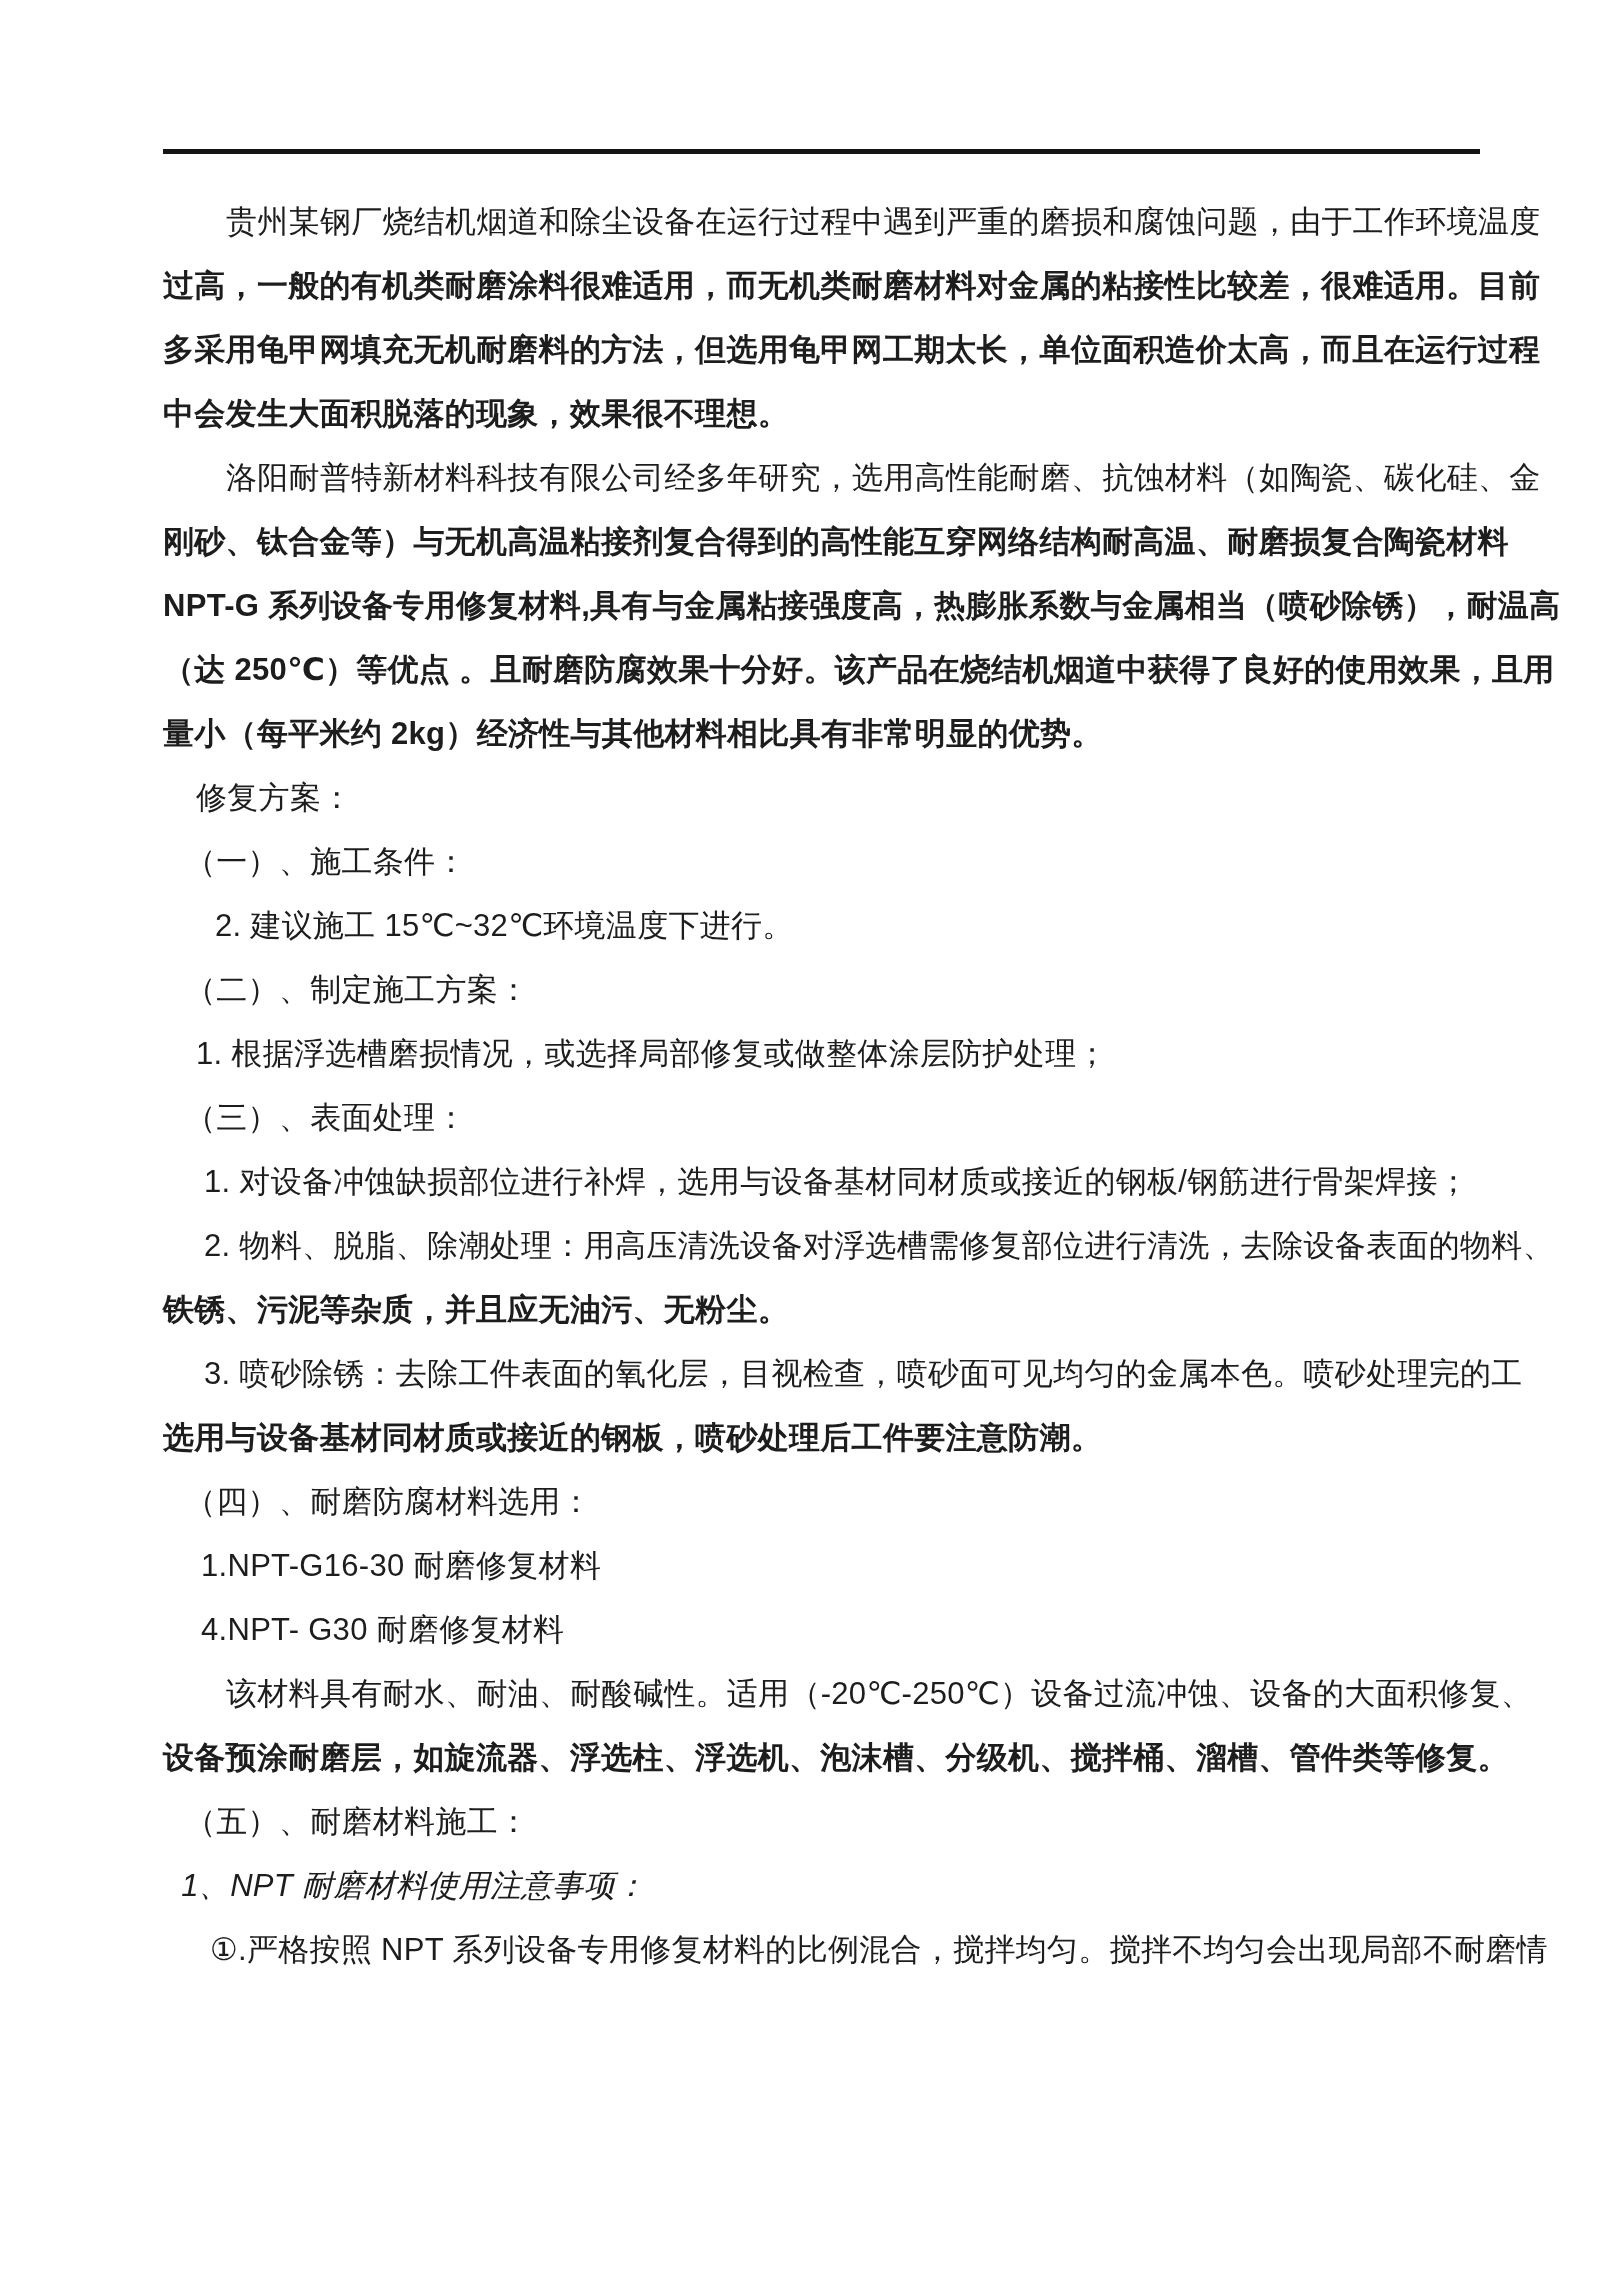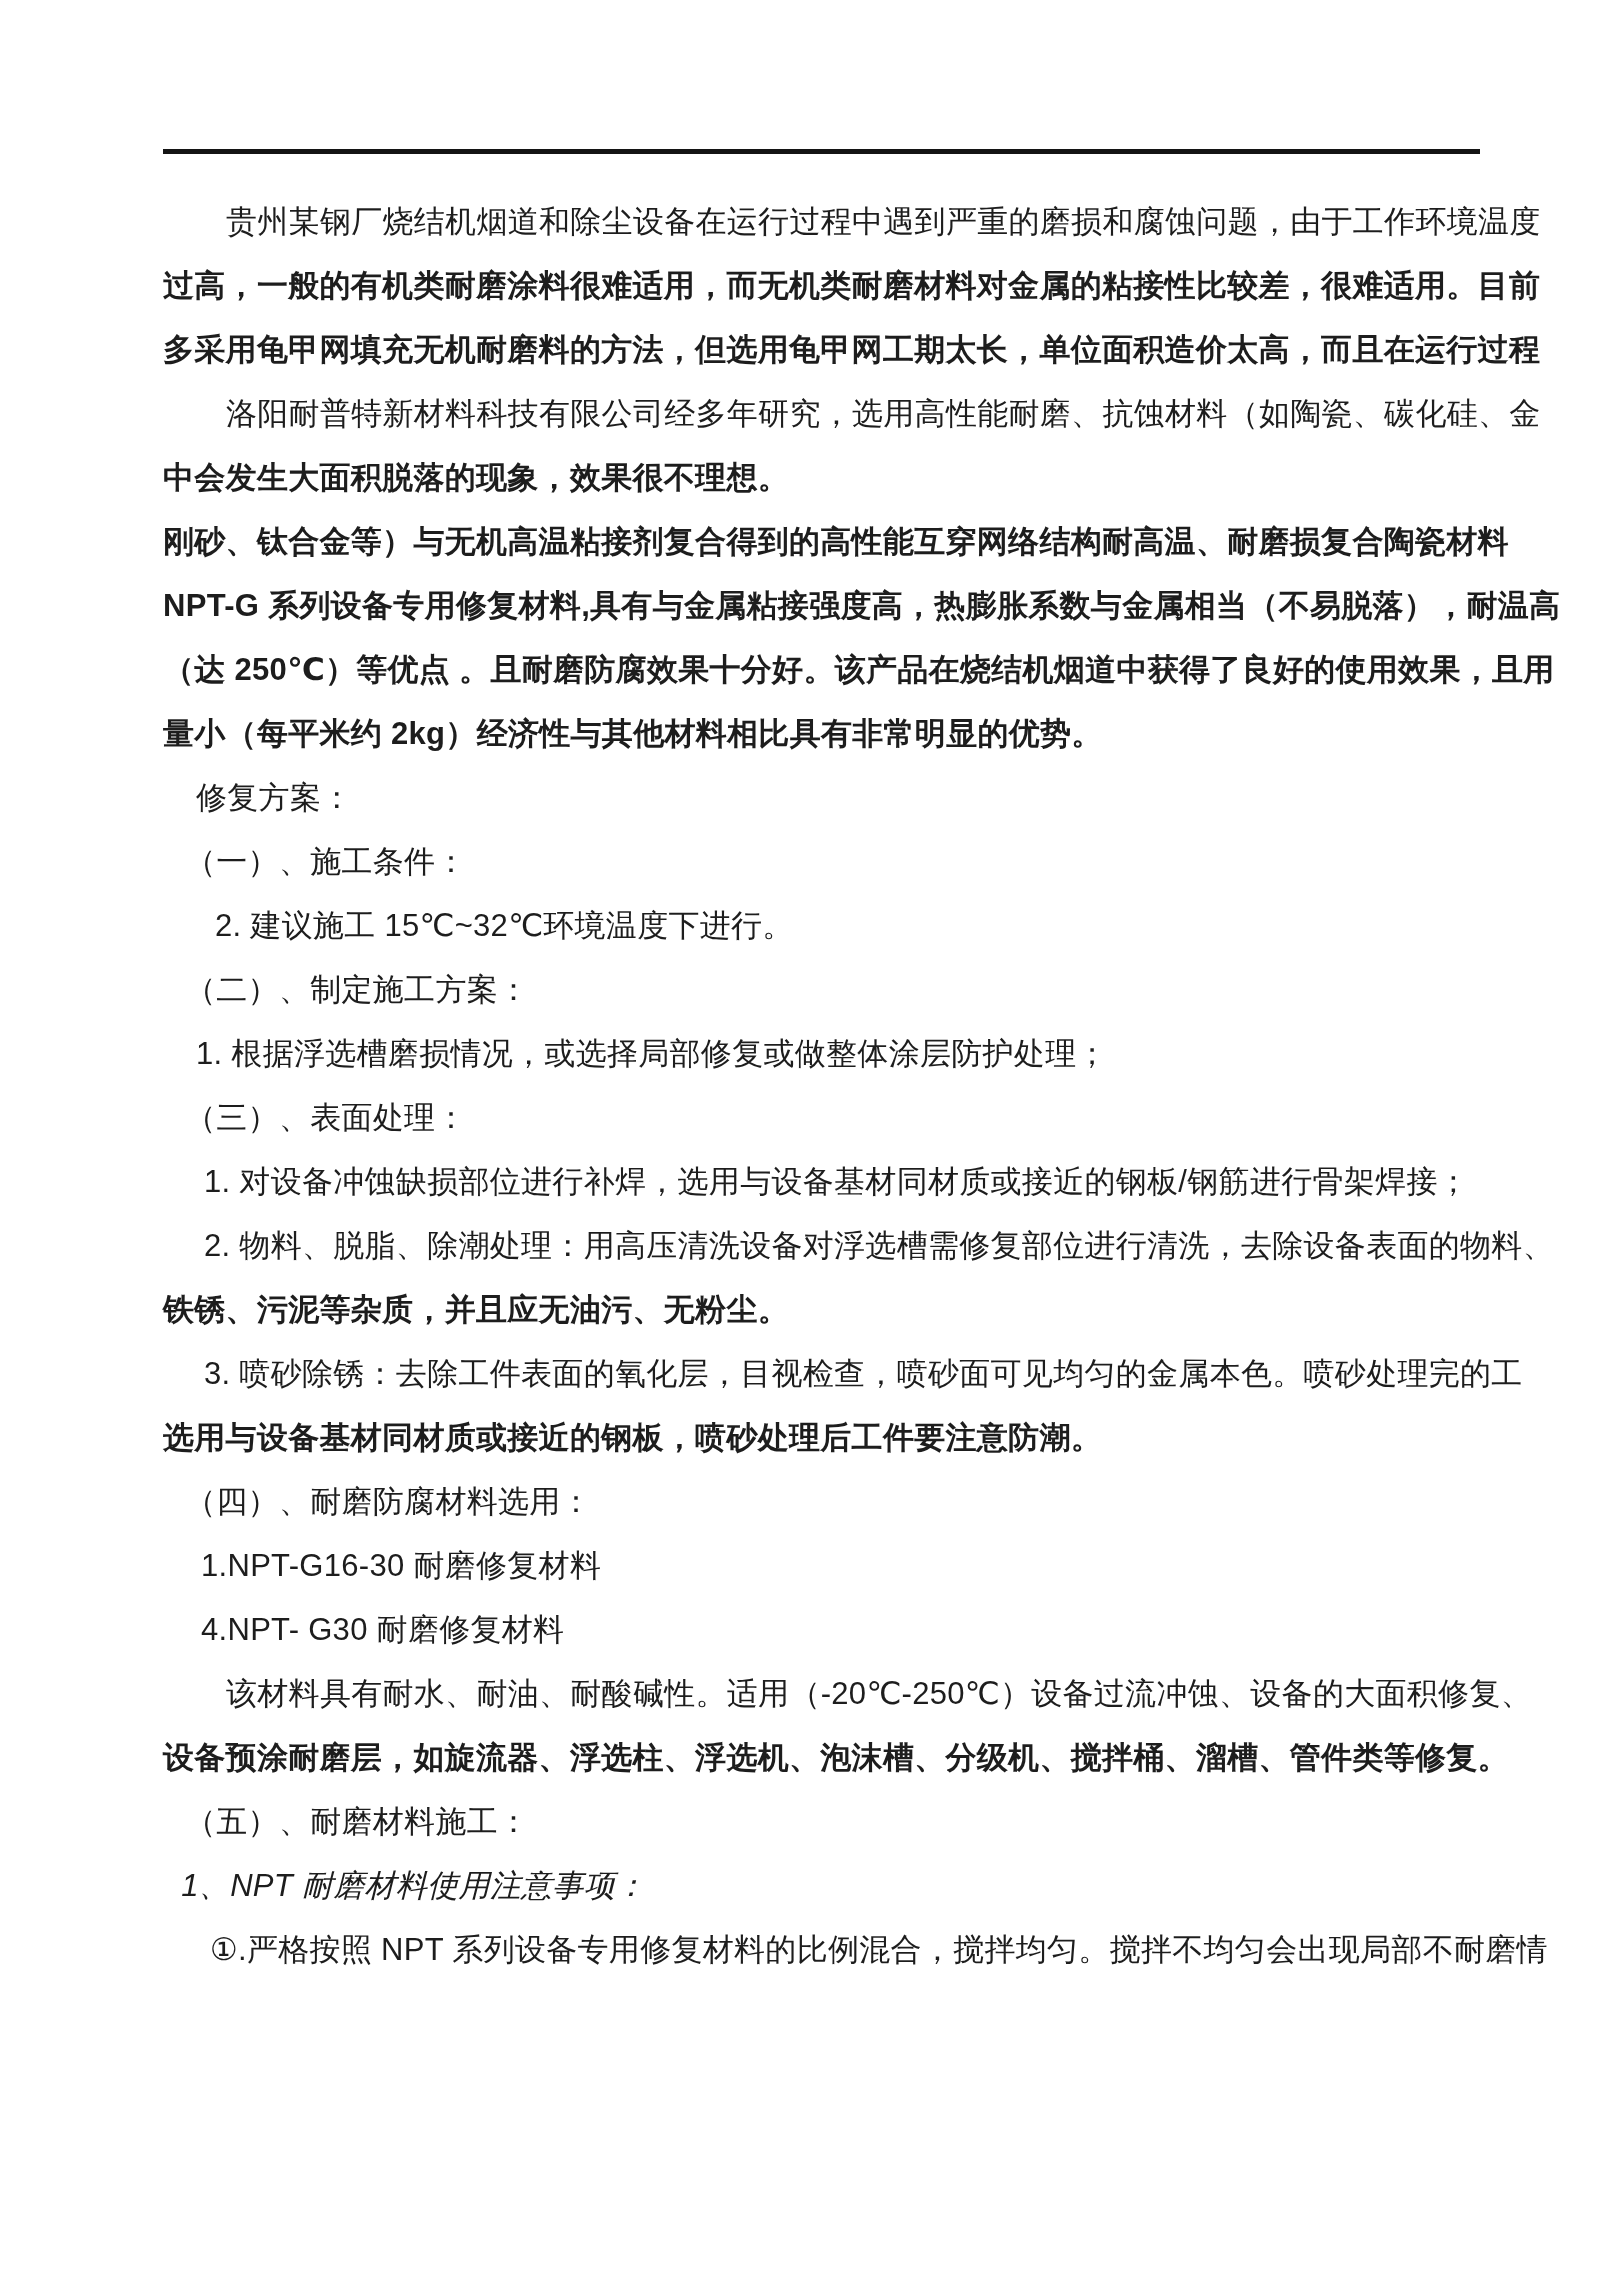--- a/index.html
+++ b/index.html
@@ -52,24 +52,24 @@
 </head>
 <body>
 
 <div class="page">
   <div class="header-rule"></div>
 
   <main class="body-text">
     <div class="line i92">贵州某钢厂烧结机烟道和除尘设备在运行过程中遇到严重的磨损和腐蚀问题，由于工作环境温度</div>
     <div class="line i0">过高，一般的有机类耐磨涂料很难适用，而无机类耐磨材料对金属的粘接性比较差，很难适用。目前</div>
     <div class="line i0">多采用龟甲网填充无机耐磨料的方法，但选用龟甲网工期太长，单位面积造价太高，而且在运行过程</div>
+    <div class="line i0">中会发生大面积脱落的现象，效果很不理想。</div>
     <div class="line i92">洛阳耐普特新材料科技有限公司经多年研究，选用高性能耐磨、抗蚀材料（如陶瓷、碳化硅、金</div>
-    <div class="line i0">中会发生大面积脱落的现象，效果很不理想。</div>
     <div class="line i0">刚砂、钛合金等）与无机高温粘接剂复合得到的高性能互穿网络结构耐高温、耐磨损复合陶瓷材料</div>
-    <div class="line i0">NPT-G 系列设备专用修复材料,具有与金属粘接强度高，热膨胀系数与金属相当（不易脱落），耐温高</div>
+    <div class="line i0">NPT-G 系列设备专用修复材料,具有与金属粘接强度高，热膨胀系数与金属相当（喷砂除锈），耐温高</div>
     <div class="line i0">（达 250℃）等优点 。且耐磨防腐效果十分好。该产品在烧结机烟道中获得了良好的使用效果，且用</div>
     <div class="line i0">量小（每平米约 2kg）经济性与其他材料相比具有非常明显的优势。</div>
     <div class="line i50">修复方案：</div>
     <div class="line i34">（一）、施工条件：</div>
     <div class="line i80">2. 建议施工 15℃~32℃环境温度下进行。</div>
     <div class="line i34">（二）、制定施工方案：</div>
     <div class="line i50">1. 根据浮选槽磨损情况，或选择局部修复或做整体涂层防护处理；</div>
     <div class="line i34">（三）、表面处理：</div>
     <div class="line i62">1.  对设备冲蚀缺损部位进行补焊，选用与设备基材同材质或接近的钢板/钢筋进行骨架焊接；</div>
     <div class="line i62">2.  物料、脱脂、除潮处理：用高压清洗设备对浮选槽需修复部位进行清洗，去除设备表面的物料、</div>

